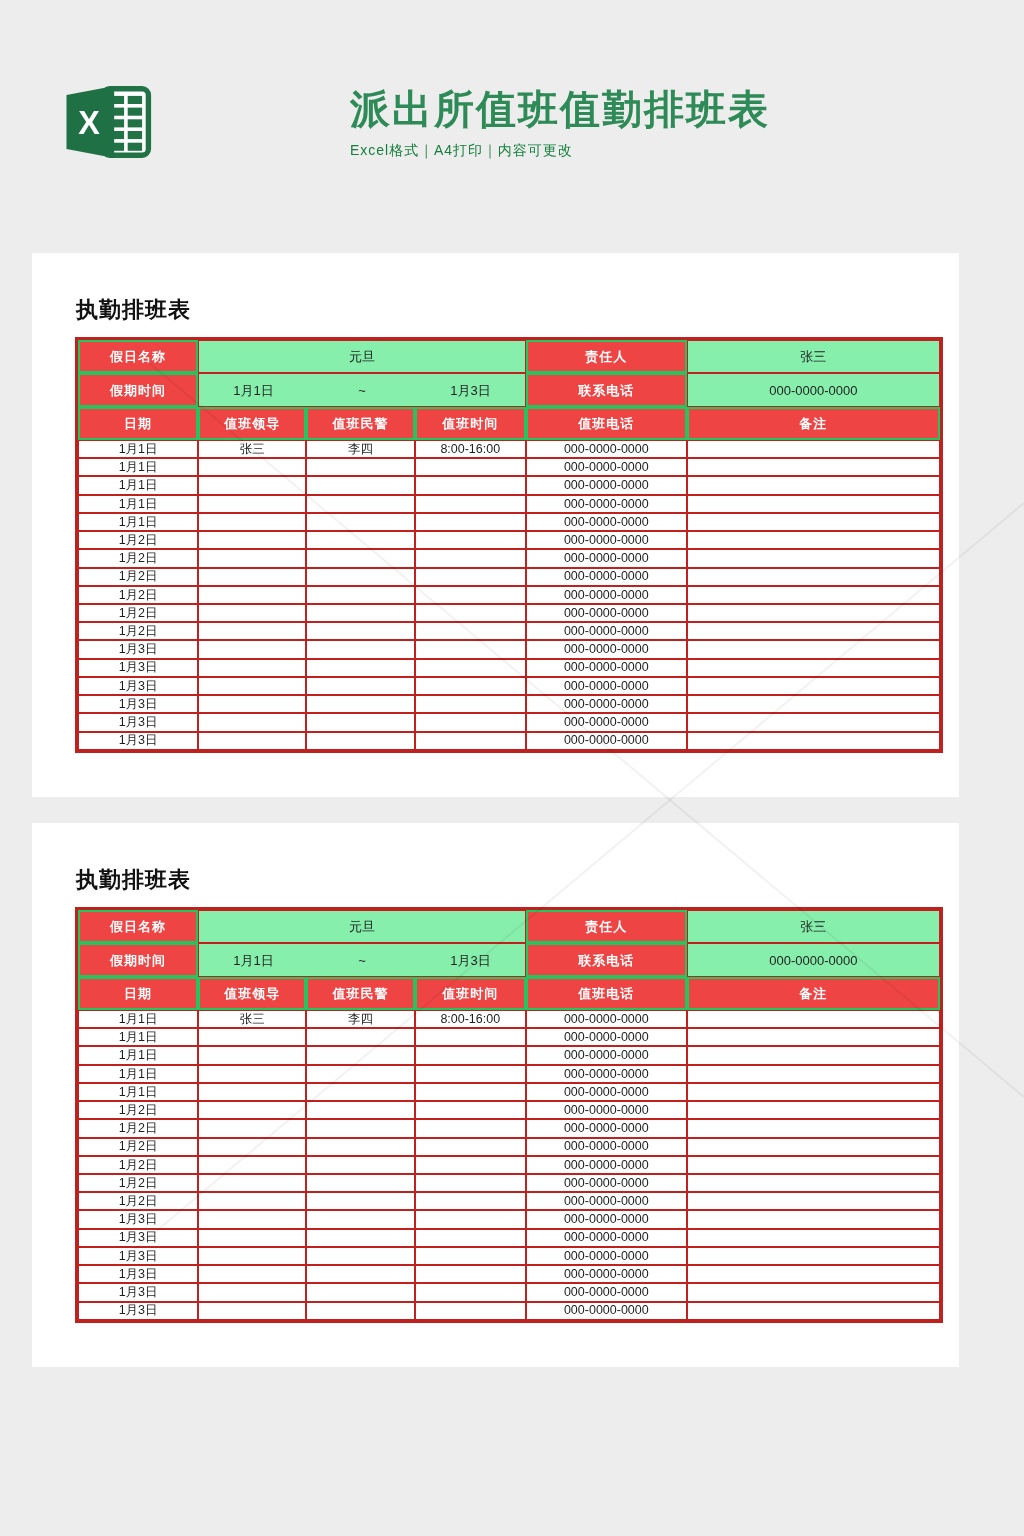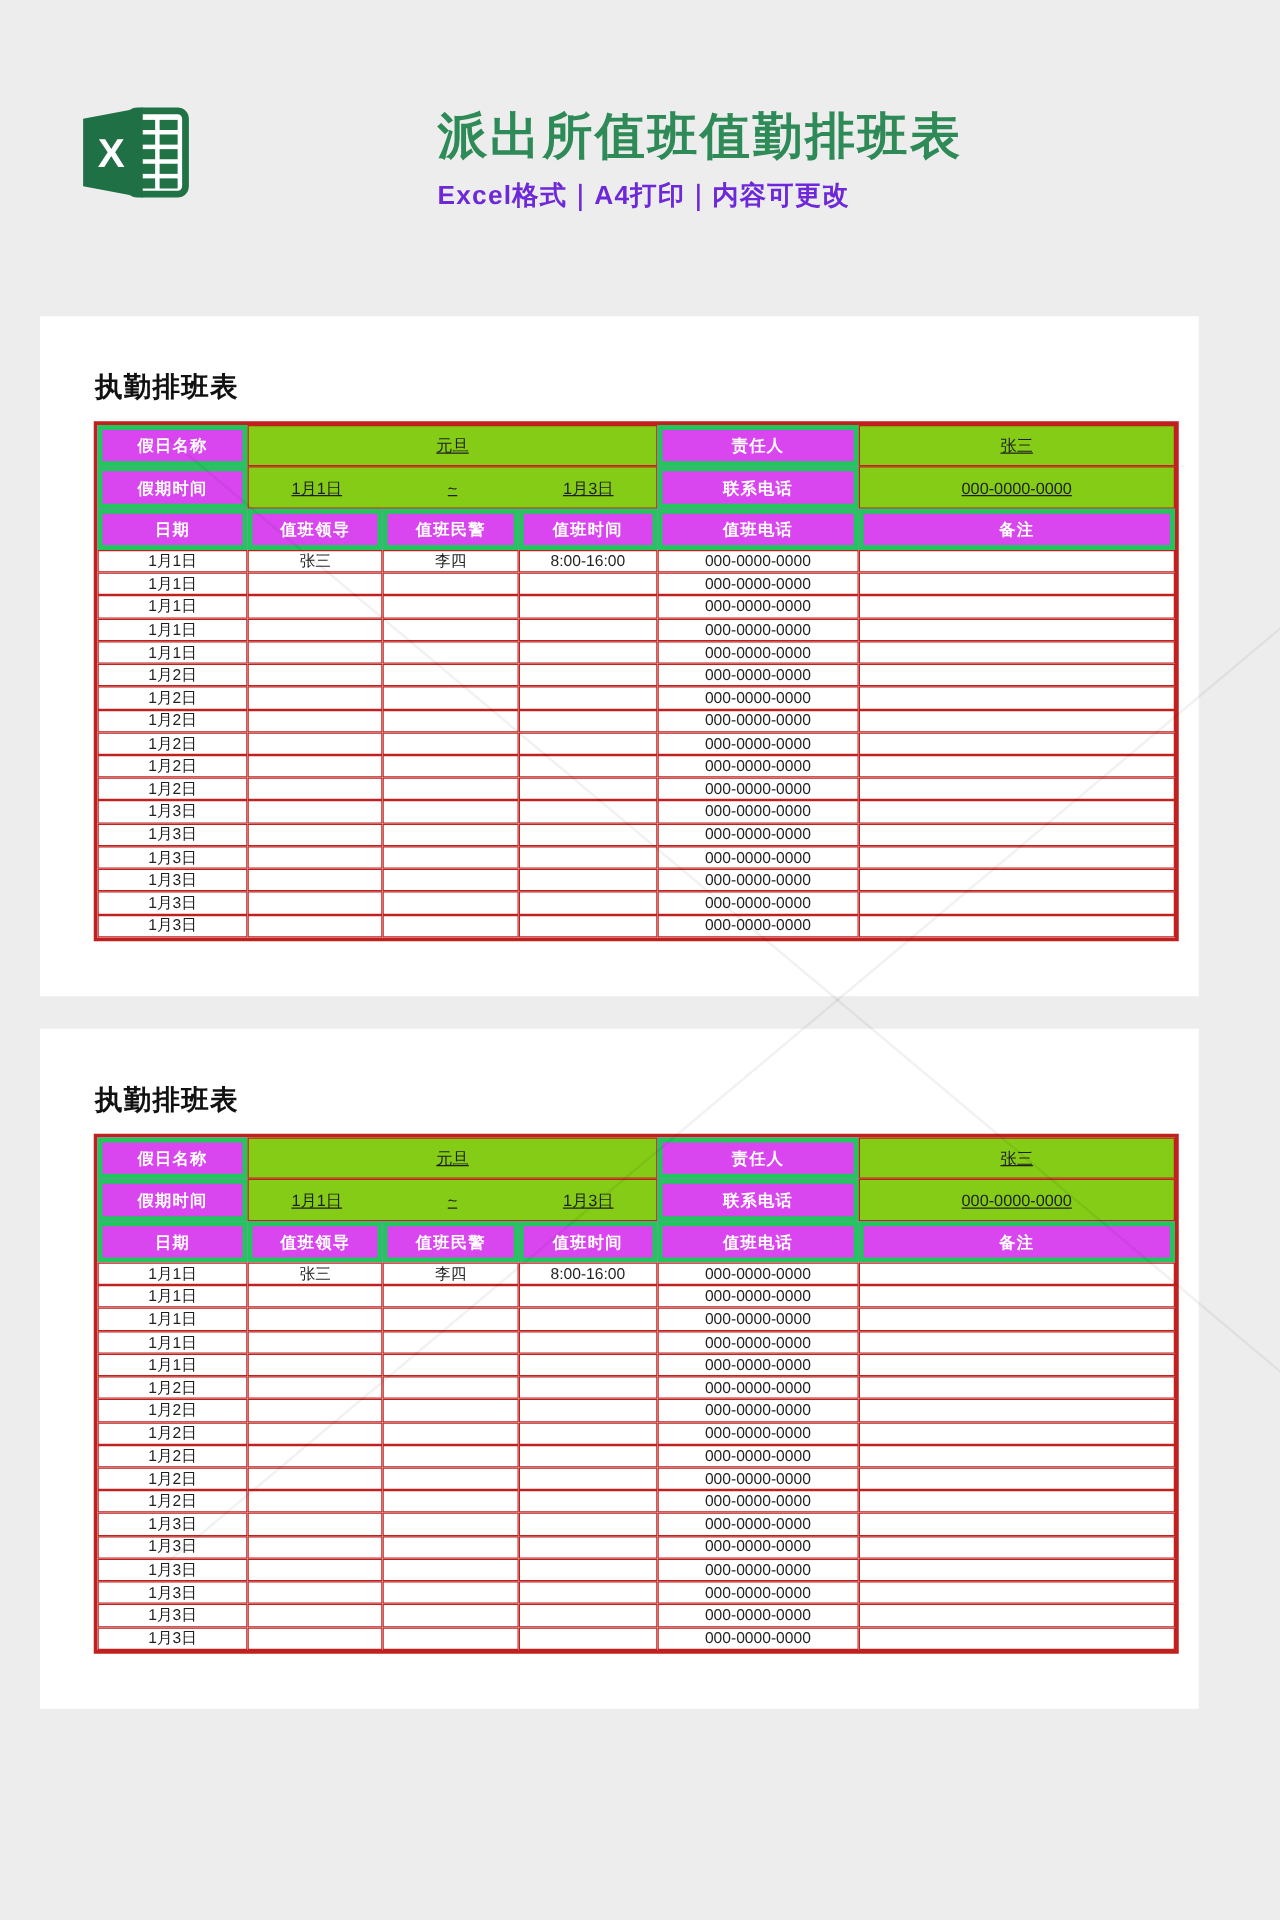--- a/index.html
+++ b/index.html
@@ -17,21 +17,21 @@
   .title-block {
     position: absolute; left: 560px; top: 86px;
     transform: translateX(-50%);
     white-space: nowrap;
   }
   .main-title {
     margin: 0; font-size: 40px; font-weight: bold;
     color: #2e8b57; letter-spacing: 2px; line-height: 1.15;
   }
   .sub-title {
-    margin: 10px 0 0 0; font-size: 21px; color: #6d28d9; letter-spacing: 1px; font-weight: bold;
+    margin: 10px 0 0 0; font-size: 14px; color: #15803d; letter-spacing: 1px;
   }
 
   
   #panels { position: relative; z-index: 1; }
   .panel {
     width: 927px; height: 544px;
     margin-left: 32px; background: #fff;
     position: relative;
   }
   .panel + .panel { margin-top: 26px; }
@@ -50,28 +50,27 @@
     grid-auto-rows: 18.23px;
     border: 3px solid #c0201e;
     background: #fff;
     box-sizing: border-box;
   }
   .cell {
     display: flex; align-items: center; justify-content: center;
     box-sizing: border-box; overflow: hidden; line-height: 1;
   }
   .rc {  
-    background: #d946ef; color: #fff;
+    background: #ef4444; color: #fff;
     font-weight: bold; font-size: 13px;
-    border: 4px solid #22c55e; letter-spacing: 1px;
+    border: 2px solid #22c55e; letter-spacing: 1px;
   }
   .wc {  
-    background: #84cc16; color: #1f1f1f; font-size: 13px;
+    background: #86efac; color: #1f1f1f; font-size: 13px;
     border: 1.5px solid #c0201e;
-    text-decoration: underline;
   }
   .dc {  
     background: #fff; color: #1f1f1f; font-size: 12.5px;
     border: 1px solid #c0201e;
   }
   .c1 { grid-column: 1; } .c2 { grid-column: 2; } .c3 { grid-column: 3; }
   .c4 { grid-column: 4; } .c5 { grid-column: 5; } .c6 { grid-column: 6; }
   .span24 { grid-column: 2 / 5; }
   .period { justify-content: space-around; }
   .period span { flex: 1; text-align: center; }

